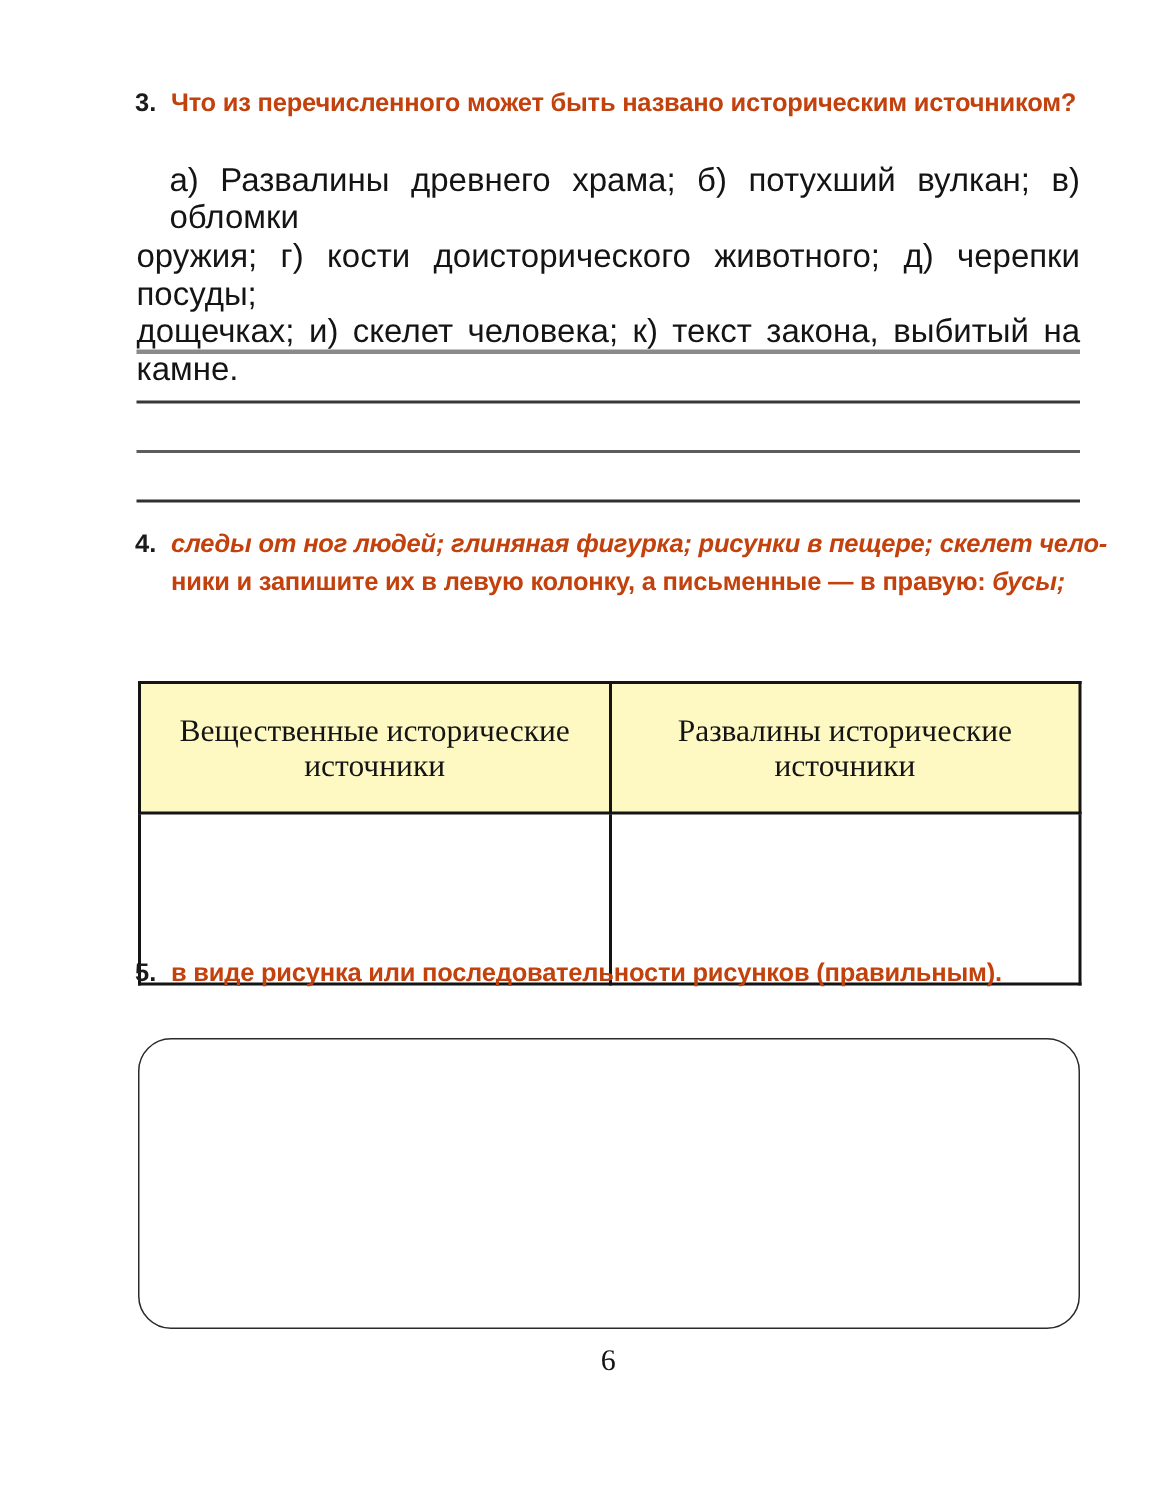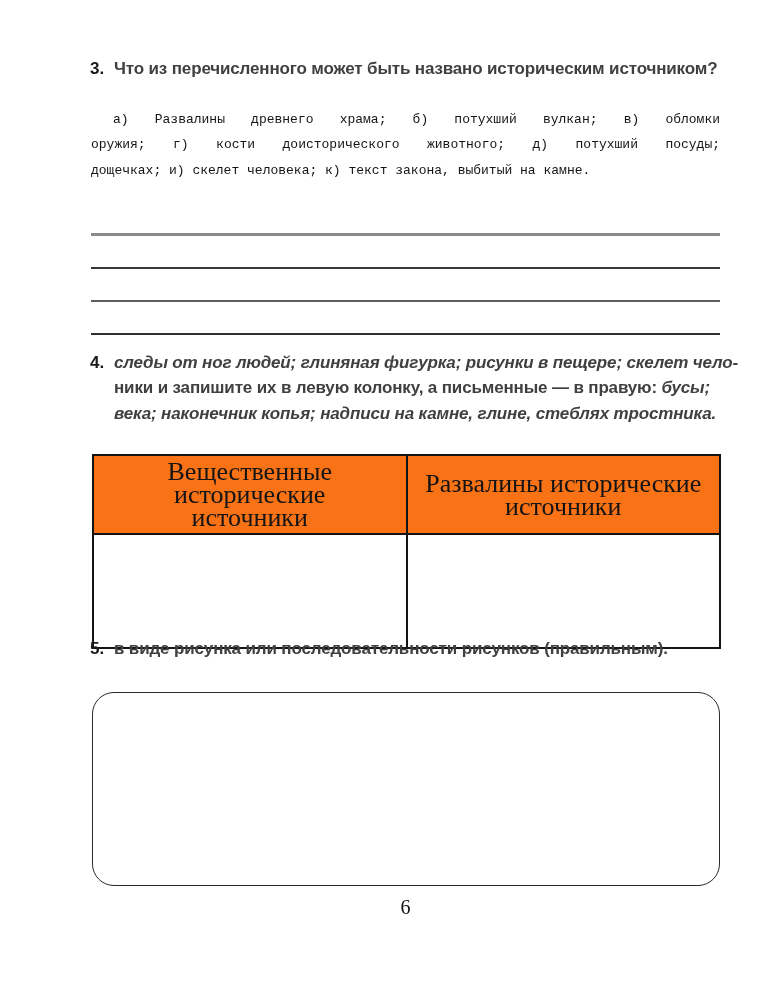--- a/index.html
+++ b/index.html
@@ -15,50 +15,50 @@
   .qblock{position:absolute;left:90px;width:640px;}
   .qrow{display:flex;align-items:flex-start;}
   .qnum{
     flex:0 0 24px;width:24px;
     font-weight:700;font-size:17px;line-height:25.3px;
     color:#1a1a1a;
   }
   .qtext{flex:1 1 auto;}
   .qline{
     font-weight:600;font-size:17px;line-height:25.3px;
-    letter-spacing:-0.15px;white-space:nowrap;color:#404040;
+    letter-spacing:-0.15px;white-space:nowrap;color:#c2410c;
   }
   .it{font-style:italic;}
   
   .serifpara{
     position:absolute;left:91px;width:629px;
-    font-family:Liberation Mono, monospace;
-    font-size:13px;line-height:25.3px;color:#141414;
+    font-family:Liberation Sans, sans-serif;
+    font-size:22px;line-height:25.3px;color:#141414;
   }
   .opt-line{text-align:justify;}
   .opt-line.just{text-align-last:justify;}
   .opt-line.indent{padding-left:22px;}
   
   .answer-lines{position:absolute;left:91px;top:203px;width:629px;}
   .answer-line{height:33px;box-sizing:border-box;}
   .answer-line.l1{border-bottom:3px solid #8a8a8a;}
   .answer-line.l2{border-bottom:2px solid #383838;}
   .answer-line.l3{border-bottom:2.5px solid #5d5d5d;}
   .answer-line.l4{border-bottom:2px solid #303030;}
   
   .src-table{
     position:absolute;left:92px;top:454px;width:629px;height:169px;
     border-collapse:collapse;table-layout:fixed;
     font-family:"Liberation Serif",serif;color:#141414;
   }
   .src-table th,.src-table td{border:2px solid #141414;}
   .src-table th{
-    height:53px;background:#f97316;
-    font-weight:normal;font-size:26px;line-height:23px;
-    text-align:center;vertical-align:middle;padding:4px 6px;
+    height:53px;background:#fef9c3;
+    font-weight:normal;font-size:21px;line-height:23px;
+    text-align:center;vertical-align:middle;padding:16px 6px;
   }
   .src-table td{height:110px;background:#ffffff;}
   
   .picto-box{
     position:absolute;left:92px;top:692px;width:628px;height:194px;
     box-sizing:border-box;
     border:1.5px solid #2a2a2a;border-radius:22px;background:#ffffff;
   }
   
   .page-number{
@@ -77,38 +77,37 @@
     <div class="qrow">
       <span class="qnum">3.</span>
       <div class="qtext">
         <div class="qline">Что из перечисленного может быть названо историческим источником?</div>
       </div>
     </div>
   </section>
 
   <div class="serifpara" style="top:107px;">
     <div class="opt-line just indent">а) Развалины древнего храма; б) потухший вулкан; в) обломки</div>
-    <div class="opt-line just">оружия; г) кости доисторического животного; д) потухший посуды;</div>
+    <div class="opt-line just">оружия; г) кости доисторического животного; д) черепки посуды;</div>
     <div class="opt-line">дощечках; и) скелет человека; к) текст закона, выбитый на камне.</div>
   </div>
 
   <div class="answer-lines">
     <div class="answer-line l1"></div>
     <div class="answer-line l2"></div>
     <div class="answer-line l3"></div>
     <div class="answer-line l4"></div>
   </div>
 
   <section class="qblock" style="top:350px;">
     <div class="qrow">
       <span class="qnum">4.</span>
       <div class="qtext">
         <div class="qline it">следы от ног людей; глиняная фигурка; рисунки в пещере; скелет чело-</div>
         <div class="qline"><span>ники и запишите их в левую колонку, а письменные — в правую: </span><span class="it">бусы;</span></div>
-        <div class="qline it">века; наконечник копья; надписи на камне, глине, стеблях тростника.</div>
       </div>
     </div>
   </section>
 
   <table class="src-table">
     <thead>
       <tr>
         <th>
           <div>Вещественные исторические</div>
           <div>источники</div>

